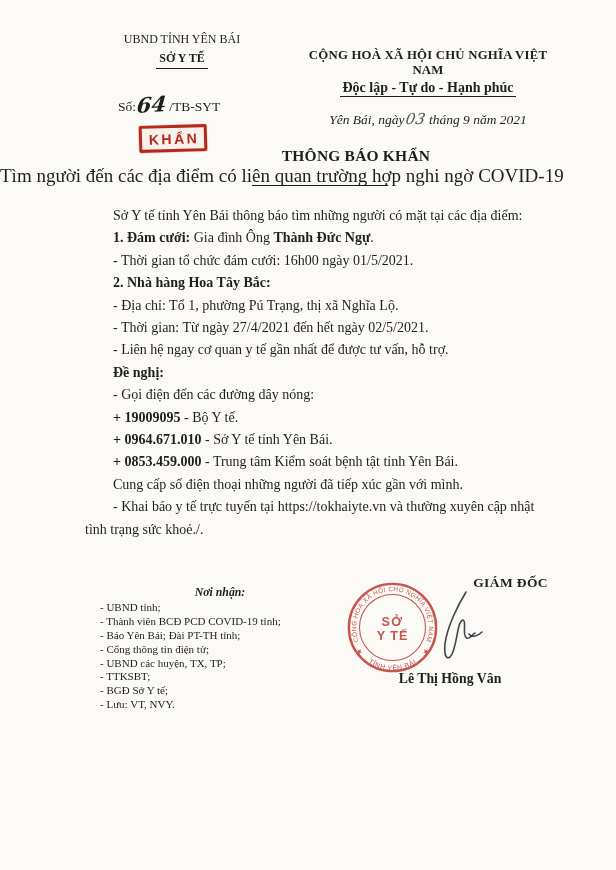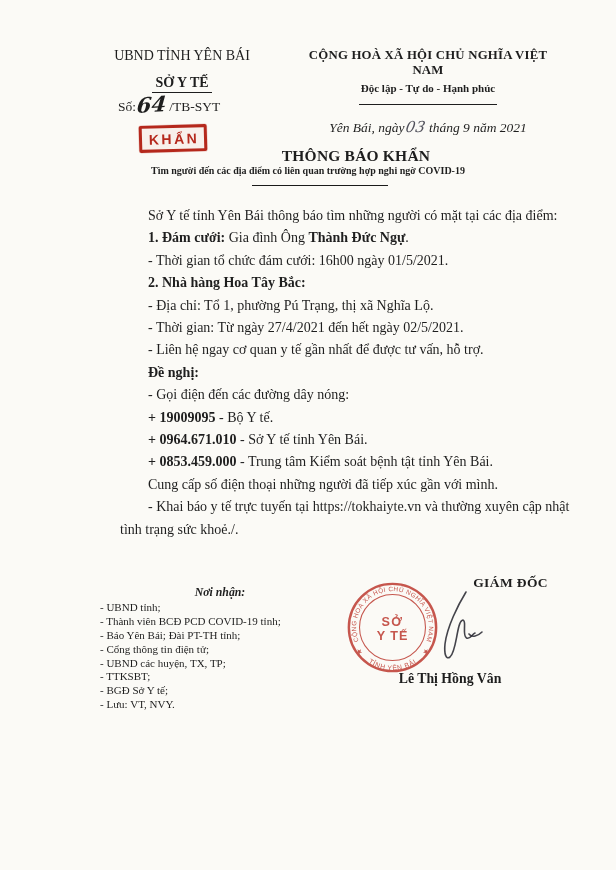--- a/index.html
+++ b/index.html
@@ -14,30 +14,30 @@
     width:616px;height:870px;
     background:var(--paper);
     font-family:"Liberation Serif","DejaVu Serif",serif;
     color:var(--ink);
     overflow:hidden;
     margin:0 auto;
   }
   .b{font-weight:bold;}
 
   
-  .hdr-left{position:absolute;left:82px;top:48px;width:200px;text-align:center;font-size:14px;line-height:15px;}
-  .hdr-left .agency{font-weight:bold;display:inline-block;border-bottom:1.3px solid var(--ink);padding:0 3px 2px 3px;margin-top:12px;}
+  .hdr-left{position:absolute;left:82px;top:32px;width:200px;text-align:center;font-size:12px;line-height:15px;}
+  .hdr-left .agency{font-weight:bold;display:inline-block;border-bottom:1.3px solid var(--ink);padding:0 3px 2px 3px;margin-top:4px;}
   .doc-number{position:absolute;left:118px;top:99px;font-size:13.5px;white-space:nowrap;}
   .hand64{
     display:inline-block;font-family:"DejaVu Serif",serif;font-style:italic;font-weight:bold;
     font-size:21px;line-height:10px;transform:skewX(-9deg) rotate(-4deg);margin:0 3px 0 1px;position:relative;top:1px;
   }
   .hdr-right{position:absolute;left:292px;top:48px;width:272px;text-align:center;}
   .hdr-right .nation{font-weight:bold;font-size:12.8px;line-height:15px;letter-spacing:0.2px;}
-  .hdr-right .motto{font-weight:bold;font-size:11px;display:inline-block;border-bottom:1.4px solid var(--ink);padding:0 2px 10px 2px;margin-top:1px;}
+  .hdr-right .motto{font-weight:bold;font-size:14px;display:inline-block;border-bottom:1.4px solid var(--ink);padding:0 2px 0 2px;margin-top:1px;}
   .dateline{font-style:italic;font-size:13.5px;margin-top:13px;white-space:nowrap;}
   .hand03{
     display:inline-block;font-family:"DejaVu Serif",serif;font-style:italic;font-weight:normal;
     color:#52525c;font-size:15px;transform:skewX(-10deg);margin:0 1px;
   }
 
   
   .khan{
     position:absolute;left:139px;top:125px;width:62px;height:21px;
     border:3.4px solid var(--stamp-red);border-radius:2px;
@@ -45,25 +45,25 @@
     font-family:"Liberation Sans","DejaVu Sans",sans-serif;
     font-weight:bold;font-size:14px;letter-spacing:2.5px;
     display:flex;align-items:center;justify-content:center;
     transform:rotate(-1.6deg);
     text-indent:2px;
     box-shadow:0 0 0 0.5px rgba(197,50,38,0.25);
   }
 
   
   .title{position:absolute;left:0;top:147px;width:100%;text-align:center;font-weight:bold;font-size:15.5px;letter-spacing:0.2px;margin-left:48px;}
-  .subtitle{position:absolute;left:0;top:165px;width:100%;text-align:center;font-weight:bold;font-size:10px;}
+  .subtitle{position:absolute;left:0;top:165px;width:100%;text-align:left;font-weight:normal;font-size:19px;}
   .subtitle-rule{position:absolute;left:252px;top:185px;width:136px;border-bottom:1.6px solid #1a1a1a;}
 
   
-  .doc-body{position:absolute;left:85px;top:205px;width:468px;font-size:14px;line-height:22.4px;margin-left:35px;}
+  .doc-body{position:absolute;left:85px;top:205px;width:468px;font-size:14px;line-height:22.4px;}
   .doc-body p{margin:0;text-indent:28px;}
 
   
   .recipients{position:absolute;left:100px;top:586px;width:240px;font-size:11px;line-height:13.9px;}
   .rec-label{font-weight:bold;font-style:italic;font-size:11.8px;margin-bottom:1px;text-align:center;}
 
   
   .sig-role{position:absolute;left:352px;top:575px;width:196px;text-align:right;font-weight:bold;font-size:13.5px;letter-spacing:0.4px;}
   .sig-name{position:absolute;left:352px;top:671px;width:196px;text-align:center;font-weight:bold;font-size:13.8px;}
 

